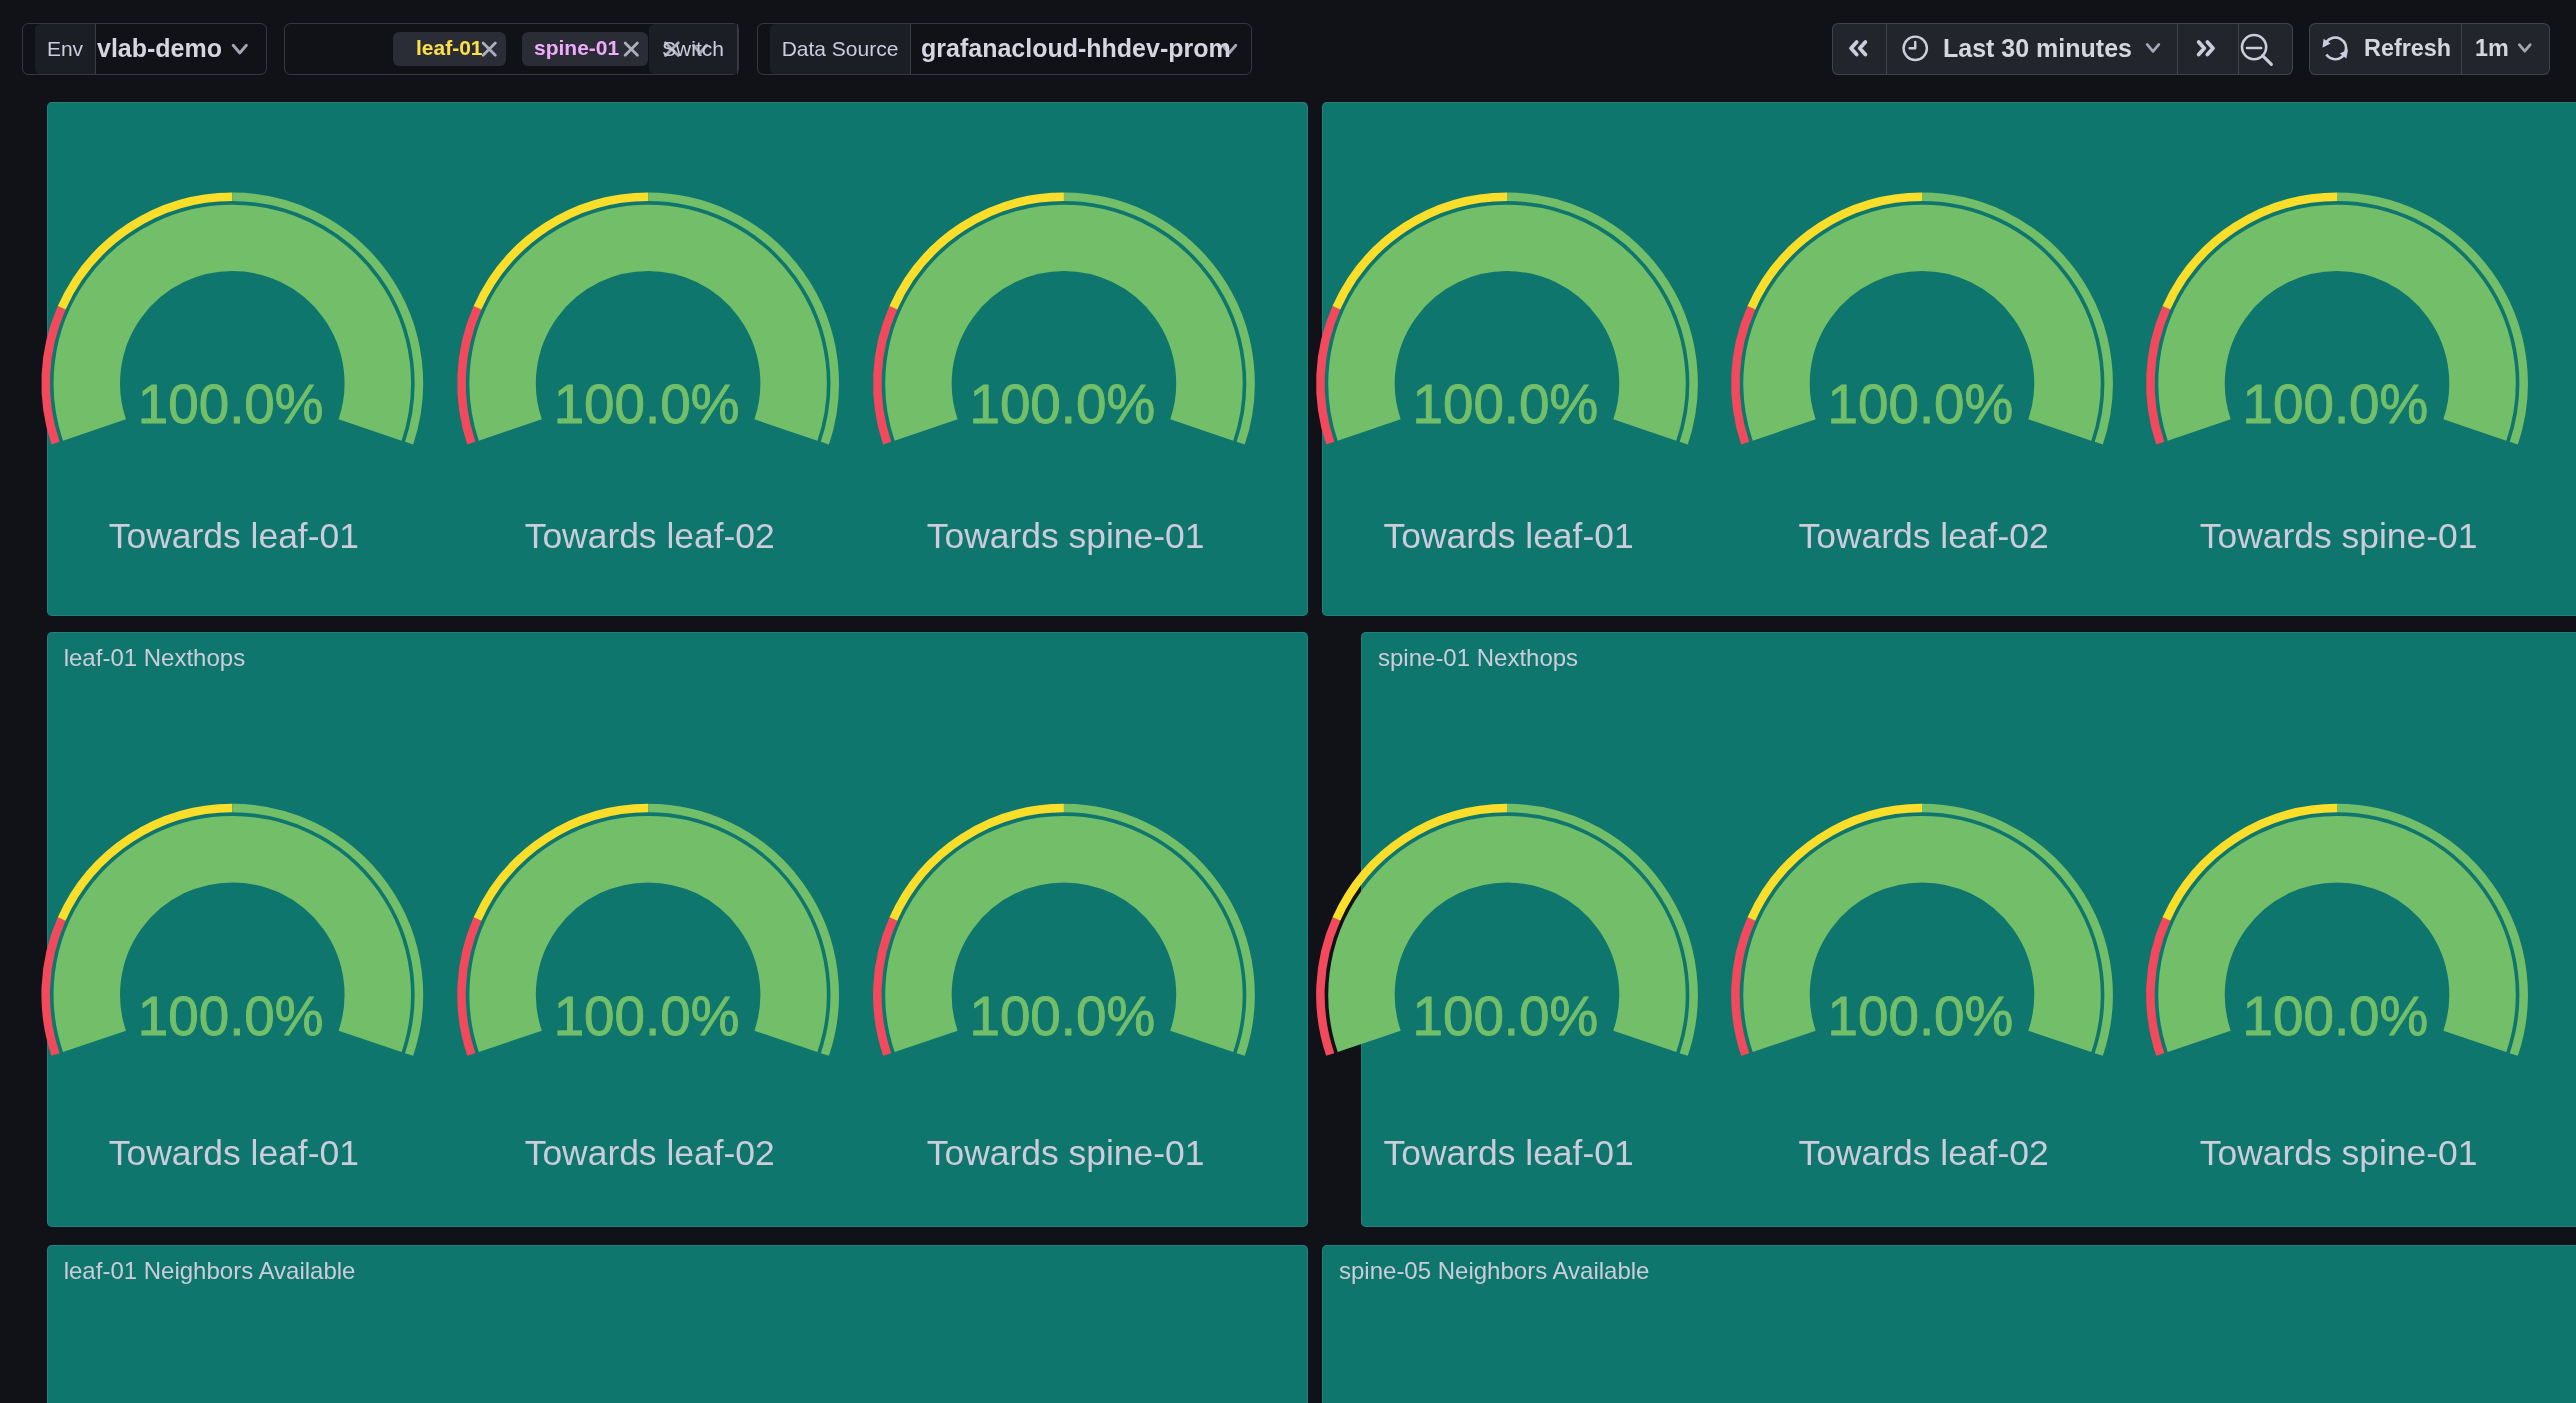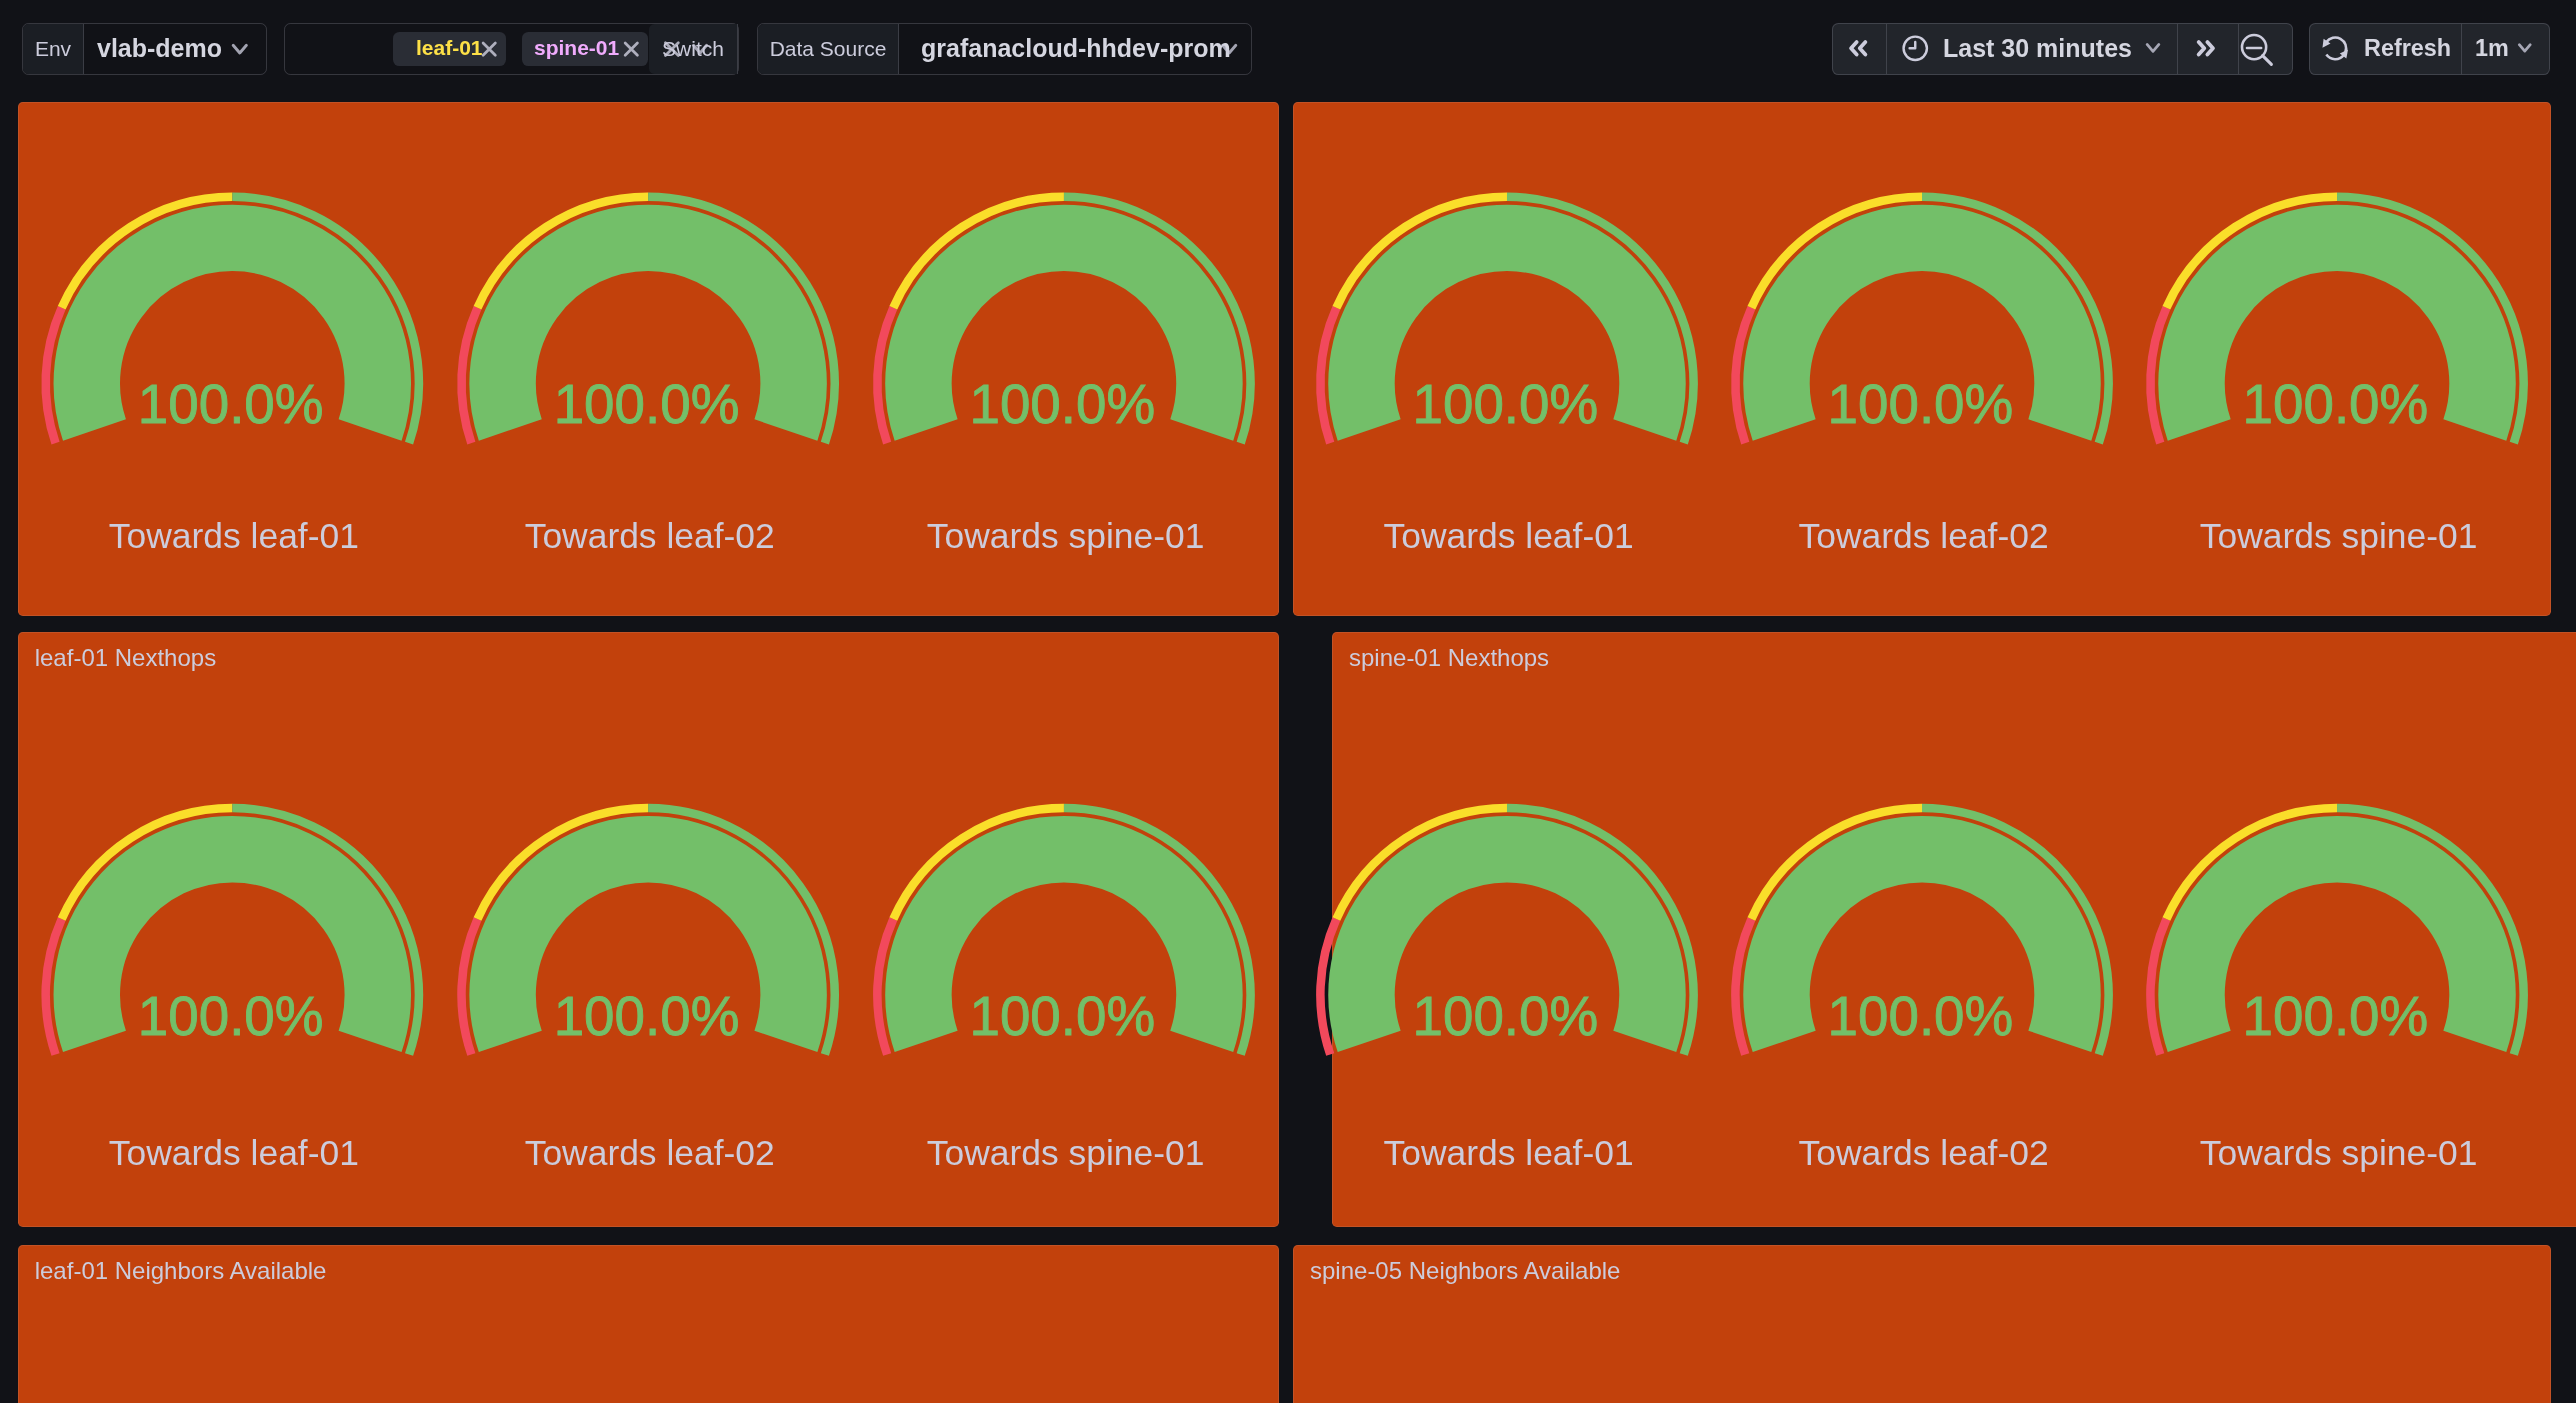--- a/index.html
+++ b/index.html
@@ -1,20 +1,20 @@
 <!DOCTYPE html>
 <html style="font-size:13px"><head><meta charset="utf-8">
 <style>
 * { margin:0; padding:0; box-sizing:border-box; }
 html,body { width:2576px; height:1403px; background:#111217; overflow:hidden;
   font-family:"Liberation Sans",sans-serif; }
 .abs { position:absolute; }
-.panel { position:absolute; background:#c2410c; border:0.8px solid rgba(204,204,220,0.12); border-radius:4.8px; }
+.panel { position:absolute; background:#0f766e; border:0.8px solid rgba(204,204,220,0.12); border-radius:4.8px;margin-left:29px; }
 .ptitle { position:absolute; left:16px; top:11.3px; font-size:24px; font-weight:400; color:#CCCCDC; letter-spacing:0; }
-.ctrl { position:absolute; top:22.6px; height:52px; border:0.8px solid rgba(204,204,220,0.20); border-radius:6.4px; display:flex; align-items:stretch; }
+.ctrl { position:absolute; top:22.6px; height:52px; border:0.8px solid rgba(204,204,220,0.20); border-radius:6.4px; display:flex; align-items:stretch;padding-left:12px; }
 .clabel { background:#1B1E24; border-right:0.8px solid rgba(204,204,220,0.18); display:flex; align-items:center; justify-content:center; font-size:21px; color:#CCCCDC; border-radius:5.6px 0 0 5.6px; }
 .btngrp { position:absolute; top:22.6px; height:52px; background:#22252B; border:0.8px solid rgba(204,204,220,0.18); border-radius:6.4px; display:flex; align-items:center; }
 .sep { width:0.8px; align-self:stretch; background:rgba(204,204,220,0.18); }
 .pill { position:absolute; top:32px; height:34px; background:#2A2D35; border-radius:6.4px; }
 .vtxt { position:absolute; font-size:25px; color:#D5D6E0; top:22.6px; height:52px; line-height:50px; white-space:nowrap;font-weight:bold; }
 </style></head>
 <body>
 
 <div class="panel" style="left:17.7px; top:102px; width:1261px; height:514px;"></div>
 <div class="panel" style="left:1293px; top:102px; width:1258px; height:514px;"></div>

